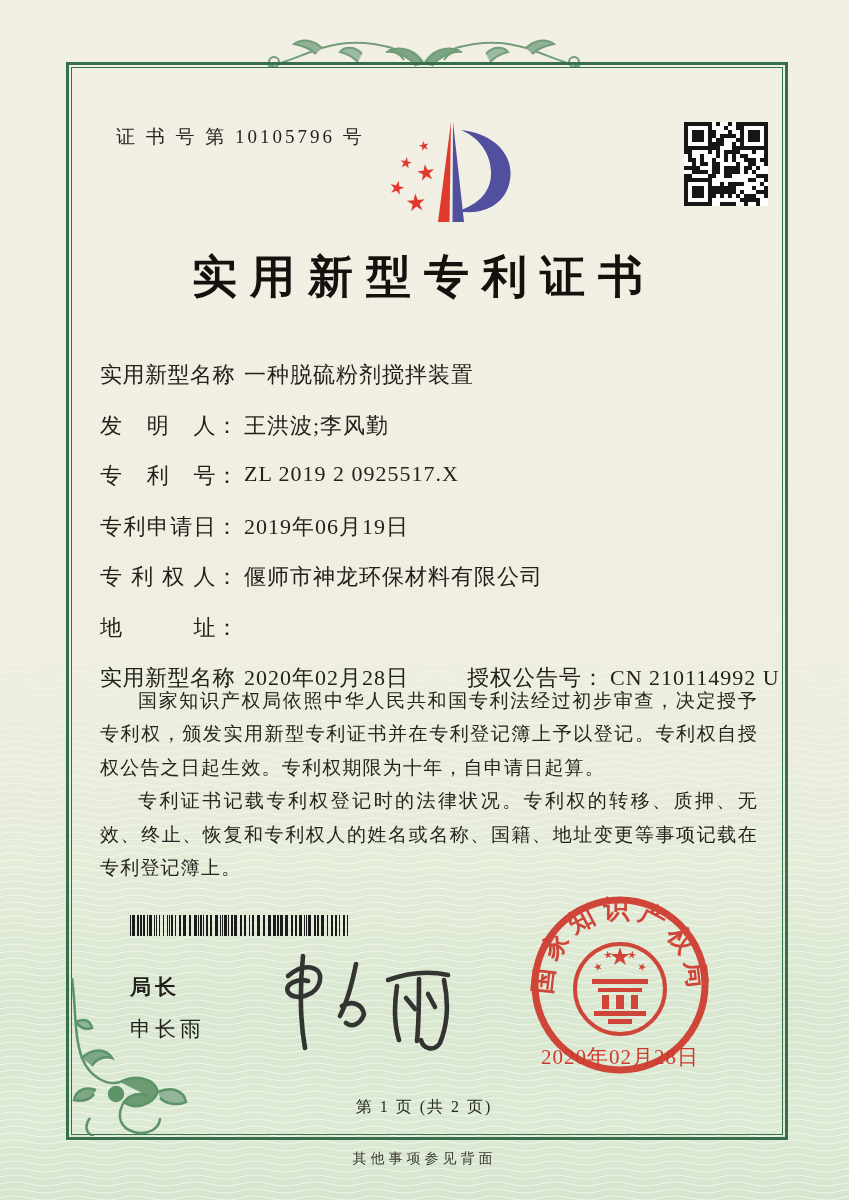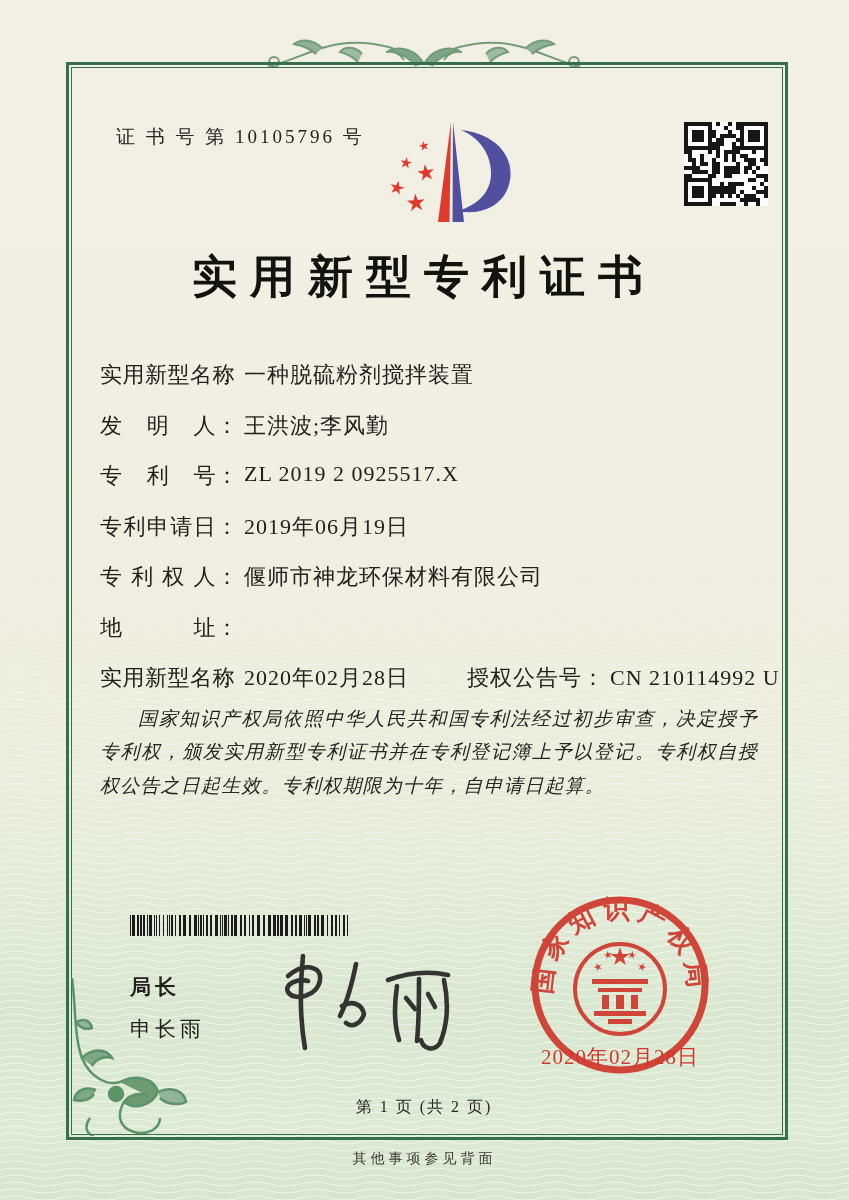--- a/index.html
+++ b/index.html
@@ -51,23 +51,23 @@
     display:inline-block;width:116px;
     text-align:justify;text-align-last:justify;
     letter-spacing:0.5px;
   }
   .f-colon{display:inline-block;margin-right:6px;}
   .f-value{letter-spacing:1px;}
   .grant-pair2{margin-left:58px;}
   .grant-pair2 .f-label{width:auto;letter-spacing:1px;}
 
   .body-text{
-    left:100px;top:702px;width:658px;
+    left:100px;top:684px;width:658px;
     font-size:19px;line-height:33.4px;color:#26241f;
-    text-align:justify;letter-spacing:1.2px;font-style:italic;
+    text-align:justify;letter-spacing:1.2px;
   }
   .body-text p{margin:0;text-indent:2em;}
 
   .barcode{left:130px;top:915px;width:218px;height:21px;}
 
   .commissioner{left:130px;top:973px;font-size:21px;color:#23211c;letter-spacing:4px;font-weight:bold;}
   .commissioner-name{left:130px;top:1015px;font-size:21px;color:#23211c;letter-spacing:4px;}
   .signature{left:258px;top:944px;width:210px;height:112px;}
 
   .seal{left:528px;top:893px;width:184px;height:184px;}
@@ -445,20 +445,21 @@
         <span class="f-colon">：</span>
         <span class="f-value">2020年02月28日</span>
       <span class="grant-pair2">
         <span class="f-label">授权公告号</span><span class="f-colon">：</span><span class="f-value">CN 210114992 U</span>
       </span>
     </div>
   </div>
 
   <div class="abs body-text">
     <p>国家知识产权局依照中华人民共和国专利法经过初步审查，决定授予专利权，颁发实用新型专利证书并在专利登记簿上予以登记。专利权自授权公告之日起生效。专利权期限为十年，自申请日起算。</p>
+    <p>专利证书记载专利权登记时的法律状况。专利权的转移、质押、无效、终止、恢复和专利权人的姓名或名称、国籍、地址变更等事项记载在专利登记簿上。</p>
   </div>
 
   <svg class="abs barcode" id="barcode" viewBox="0 0 218 21" preserveAspectRatio="none">
       <rect x="0" y="0" width="1" height="21" fill="#1b1b1b"></rect>
       <rect x="2" y="0" width="3" height="21" fill="#1b1b1b"></rect>
       <rect x="7" y="0" width="2" height="21" fill="#1b1b1b"></rect>
       <rect x="10" y="0" width="2" height="21" fill="#1b1b1b"></rect>
       <rect x="13" y="0" width="2" height="21" fill="#1b1b1b"></rect>
       <rect x="17" y="0" width="1" height="21" fill="#1b1b1b"></rect>
       <rect x="19" y="0" width="3" height="21" fill="#1b1b1b"></rect>

